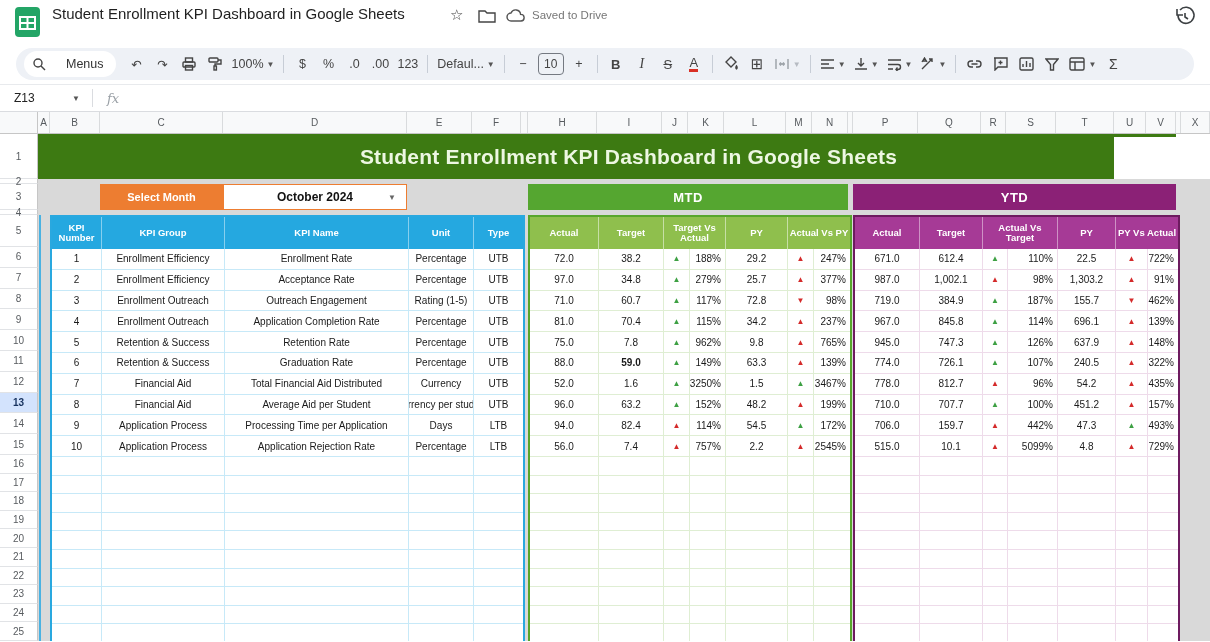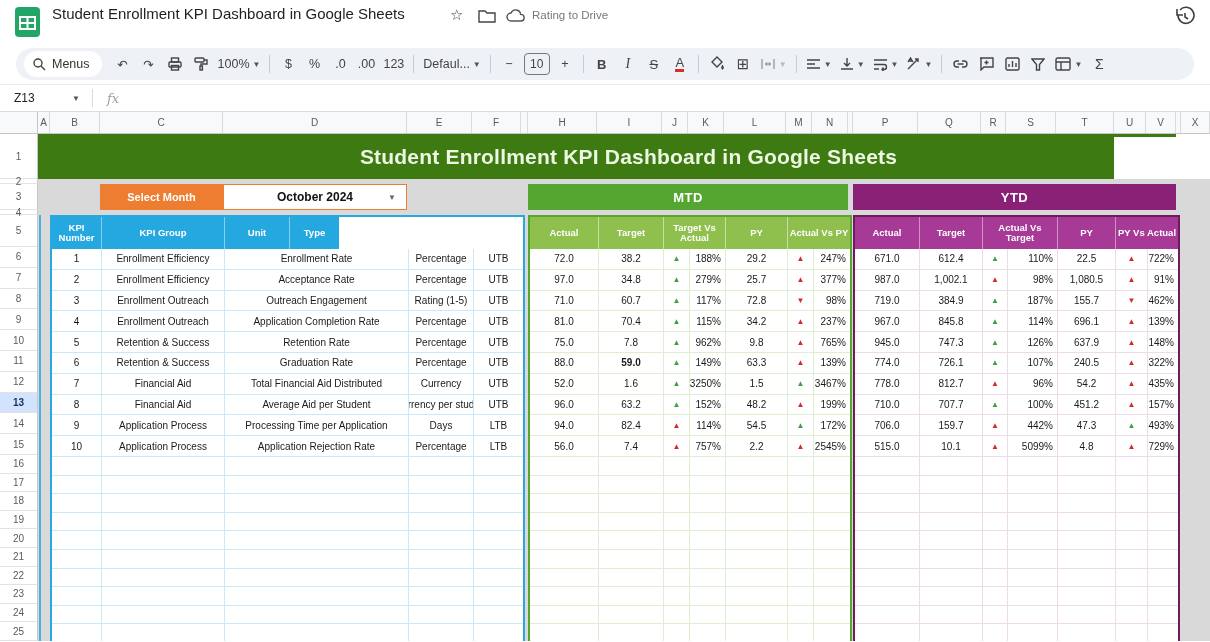--- a/index.html
+++ b/index.html
@@ -15,21 +15,21 @@
   .history-ic { position:absolute; right:14px; top:6px; }
   .toolbar-wrap { height:40px; background:#fff; position:relative; }
   .toolbar { position:absolute; left:16px; top:4px; width:1178px; height:32px;
     background:#eef1f6; border-radius:16px; display:flex; align-items:center;
     padding:0 8px; font-size:12.5px; color:#444; }
   .tbtn { display:flex; align-items:center; justify-content:center; min-width:24px;
     height:24px; padding:0 3px; border-radius:4px; margin:0 1px; white-space:nowrap; }
   .tsep { width:1px; height:18px; background:#c7cdd6; margin:0 5px; }
   .menus-pill { background:#fff; border-radius:13px; height:26px; display:flex;
     align-items:center; padding:0 12px 0 8px; margin-right:8px; }
-  .menus-pill span { margin-left:6px; font-size:12.5px; color:#333; }
+  .menus-pill span { margin-left:20px; font-size:12.5px; color:#333; }
   .caret { font-size:8px; color:#555; margin-left:3px; }
   .fontsize-box { border:1px solid #747981; border-radius:4px; width:26px; height:22px;
     display:flex; align-items:center; justify-content:center; font-size:12px; margin:0 2px; }
   .bold-b { font-weight:bold; font-size:13px; }
   .ital-i { font-style:italic; font-family:"Liberation Serif",serif; font-size:14px; }
   .strike-s { text-decoration:line-through; font-size:13px; }
   .tcolor-a { font-size:13px; border-bottom:3px solid #d93025; line-height:13px; }
   .dim { color:#9aa0a6; }
   svg.ic { stroke:#444; fill:none; stroke-width:1.4; }
   .formulabar { height:28px; border-top:1px solid #e8eaed; border-bottom:1px solid #dadce0;
@@ -99,21 +99,21 @@
     <line x1="13.5" y1="10" x2="13.5" y2="22" stroke="#fff" stroke-width="2"></line>
   </svg>
   <div class="doc-title">Student Enrollment KPI Dashboard in Google Sheets</div>
   <span class="tb-ic" style="left:450px">☆</span>
   <svg class="tb-ic" style="left:478px;top:9px" width="18" height="14" viewBox="0 0 18 14">
     <path d="M1 2h6l2 2h8v9H1z" fill="none" stroke="#444" stroke-width="1.4"></path>
   </svg>
   <svg class="tb-ic" style="left:506px;top:9px" width="20" height="14" viewBox="0 0 20 14">
     <path d="M5 12a4 4 0 010-8 5 5 0 019.6 1.4A3.3 3.3 0 0115 12z" fill="none" stroke="#555" stroke-width="1.4"></path>
   </svg>
-  <span class="saved">Rating to Drive</span>
+  <span class="saved">Saved to Drive</span>
   <svg class="history-ic" width="22" height="22" viewBox="0 0 22 22">
     <path d="M6 4a8 8 0 11-2 5" fill="none" stroke="#3c4043" stroke-width="1.6"></path>
     <path d="M3 3v6h6" fill="none" stroke="#3c4043" stroke-width="1.6"></path>
     <path d="M11 7v4l3 2" fill="none" stroke="#3c4043" stroke-width="1.6"></path>
   </svg>
 </div>
 
 <div class="toolbar-wrap">
 <div class="toolbar">
   <div class="menus-pill">
@@ -332,20 +332,21 @@
       <span>MTD</span>
       </div>
     <div class="abs band ytd" style="left:853px;top:50px;width:323px;height:26px">
       <span>YTD</span>
       </div>
 
     <div class="tbl z-left" style="left:50px;width:475px" id="tbl-left">
         <div class="tr">
           <div class="td hd" style="width: 50px; height: 32px;">KPI Number</div>
           <div class="td hd" style="width: 123px; height: 32px;">KPI Group</div>
+          <div class="td hd" style="width: 184px; height: 32px;">KPI Name</div>
           <div class="td hd" style="width: 65px; height: 32px;">Unit</div>
           <div class="td hd" style="width: 49px; height: 32px;">Type</div>
         </div>
         <div class="tr">
           <div class="td td b" style="width: 50px; height: 20.8px;">1</div>
           <div class="td td b" style="width: 123px; height: 20.8px;">Enrollment Efficiency</div>
           <div class="td td b" style="width: 184px; height: 20.8px;">Enrollment Rate</div>
           <div class="td td b" style="width: 65px; height: 20.8px;">Percentage</div>
           <div class="td td b" style="width: 49px; height: 20.8px;">UTB</div>
         </div>
@@ -733,21 +734,21 @@
           </div>
           <div class="td td b pct" style="width: 30px; height: 20.8px;">2722%</div>
         </div>
         <div class="tr">
           <div class="td td b" style="width: 65px; height: 20.8px;">987.0</div>
           <div class="td td b" style="width: 63px; height: 20.8px;">1,002.1</div>
           <div class="td td b" style="width: 25px; height: 20.8px;">
             <span class="tri red">▲</span>
           </div>
           <div class="td td b pct" style="width: 50px; height: 20.8px;">98%</div>
-          <div class="td td b" style="width: 58px; height: 20.8px;">1,080.5</div>
+          <div class="td td b" style="width: 58px; height: 20.8px;">1,303.2</div>
           <div class="td td b" style="width: 32px; height: 20.8px;">
             <span class="tri red">▲</span>
           </div>
           <div class="td td b pct" style="width: 30px; height: 20.8px;">91%</div>
         </div>
         <div class="tr">
           <div class="td td b" style="width: 65px; height: 20.8px;">719.0</div>
           <div class="td td b" style="width: 63px; height: 20.8px;">384.9</div>
           <div class="td td b" style="width: 25px; height: 20.8px;">
             <span class="tri green">▲</span>

